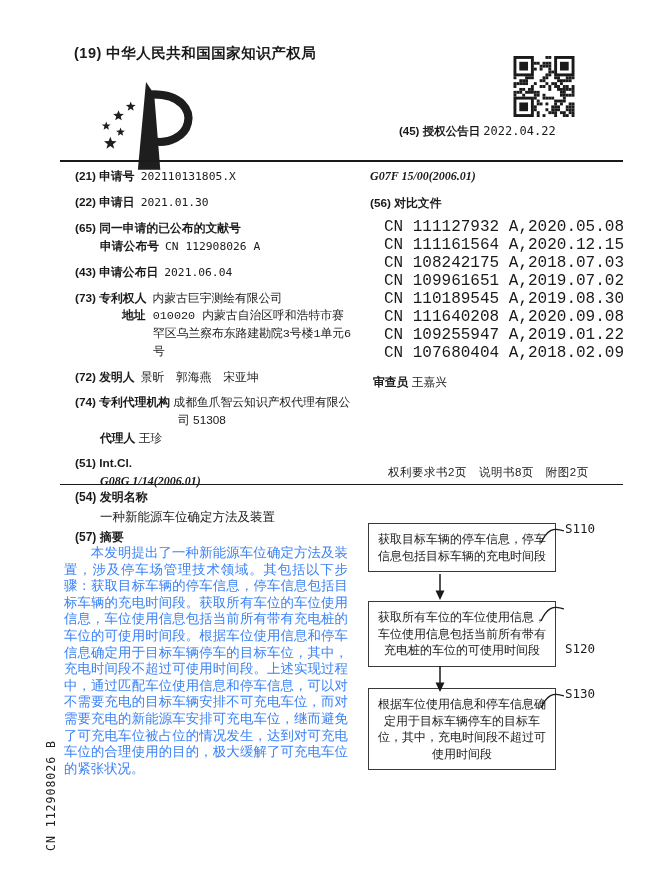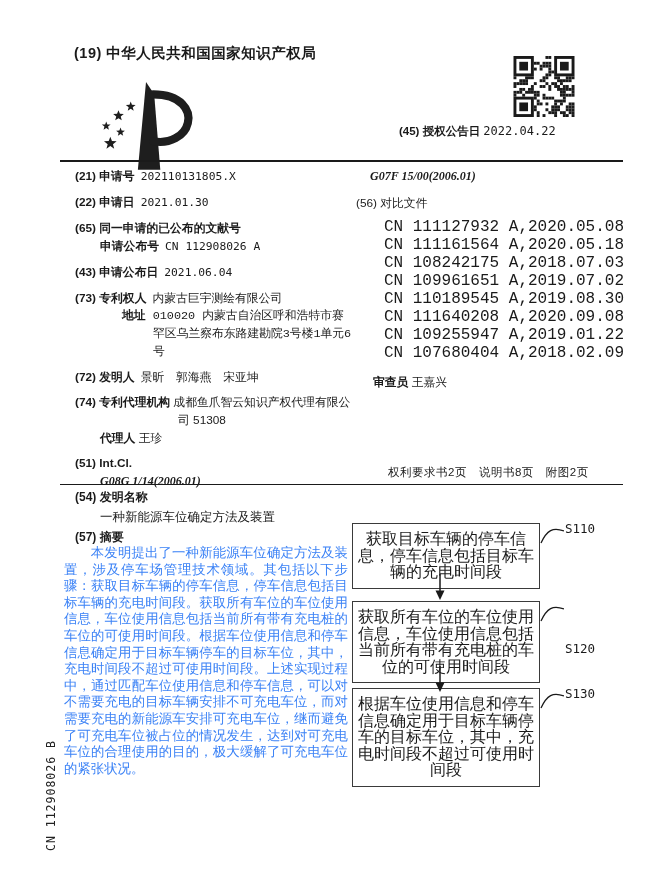--- a/index.html
+++ b/index.html
@@ -22,34 +22,34 @@
   .flabel{font-weight:bold;}
   .fvalue{margin-left:6px;}
   .val-mono{font-family:"DejaVu Sans Mono","Liberation Mono",monospace;font-size:11.3px;}
   .sub-indent{padding-left:25px;}
   .addr{padding-left:78px;text-indent:-31px;font-family:Liberation Mono, monospace;}
   .agency-line{padding-left:103px;text-indent:-103px;}
   .agent-line{padding-left:25px;}
   .intcl-class{padding-left:25px;font-family:"Liberation Serif",serif;font-style:italic;font-weight:bold;font-size:12px;}
   .col-right{position:absolute;left:356px;top:167px;width:268px;font-size:11.8px;line-height:18px;}
   .col-right .ipc2{padding-left:14px;font-family:"Liberation Serif",serif;font-style:italic;font-weight:bold;font-size:12px;margin-bottom:9px;}
-  .col-right .cit-label{font-weight:normal;margin-bottom:6px;}
+  .col-right .cit-label{font-weight:bold;margin-bottom:6px;margin-left:14px;}
   .cit{padding-left:14px;font-family:Liberation Mono, monospace;font-size:16px;line-height:18px;text-align:right;}
   .examiner{margin-top:11px;padding-left:17px;}
   .pages-info{position:absolute;left:388px;top:465px;font-size:11.5px;letter-spacing:.5px;color:#222;}
   
   .t54{position:absolute;left:75px;top:489px;font-size:12px;font-weight:bold;}
   .title{position:absolute;left:100px;top:509px;font-size:12.5px;}
   .t57{position:absolute;left:75px;top:529px;font-size:12px;font-weight:bold;}
   .abstract{position:absolute;left:64px;top:545px;width:284px;font-size:13.4px;line-height:16.6px;
             text-align:justify;text-indent:2em;color:#3b82f6;}
   
   .flow{position:absolute;left:352px;top:521px;width:280px;height:250px;}
-  .fbox{position:absolute;left:0;width:176px;border:1.2px solid #3a3a3a;background:#fff;
-        padding:7px 5px;font-size:16px;line-height:16.5px;text-align:center;}
+  .fbox{position:absolute;left:16px;width:176px;border:1.2px solid #3a3a3a;background:#fff;
+        padding:7px 5px;font-size:12px;line-height:16.5px;text-align:center;}
   .fb1{top:2px;}
   .fb2{top:80px;}
   .fb3{top:167px;}
   .arrow{position:absolute;left:82px;}
   .ar1{top:53px;}
   .ar2{top:145px;}
   .slabel{position:absolute;left:213px;font-family:"DejaVu Sans Mono","Liberation Mono",monospace;font-size:12.5px;}
   .sl1{top:0px;} .sl2{top:72px;margin-top:48px;} .sl3{top:165px;}
   .sconn{position:absolute;left:188px;}
   .sc1{top:5px;} .sc2{top:83px;} .sc3{top:170px;}
@@ -276,21 +276,21 @@
     <div class="row">
       <div class="flabel">(51) Int.Cl.</div>
       <div class="intcl-class">G08G 1/14(2006.01)</div>
     </div>
   </div>
 
   <div class="col-right">
     <div class="ipc2">G07F 15/00(2006.01)</div>
     <div class="cit-label">(56) 对比文件</div>
     <div class="cit">CN 111127932 A,2020.05.08</div>
-    <div class="cit">CN 111161564 A,2020.05.18</div>
+    <div class="cit">CN 111161564 A,2020.12.15</div>
     <div class="cit">CN 108242175 A,2018.07.03</div>
     <div class="cit">CN 109961651 A,2019.07.02</div>
     <div class="cit">CN 110189545 A,2019.08.30</div>
     <div class="cit">CN 111640208 A,2020.09.08</div>
     <div class="cit">CN 109255947 A,2019.01.22</div>
     <div class="cit">CN 107680404 A,2018.02.09</div>
     <div class="examiner">
       <span class="flabel">审查员</span>
       <span>王嘉兴</span>
     </div>

